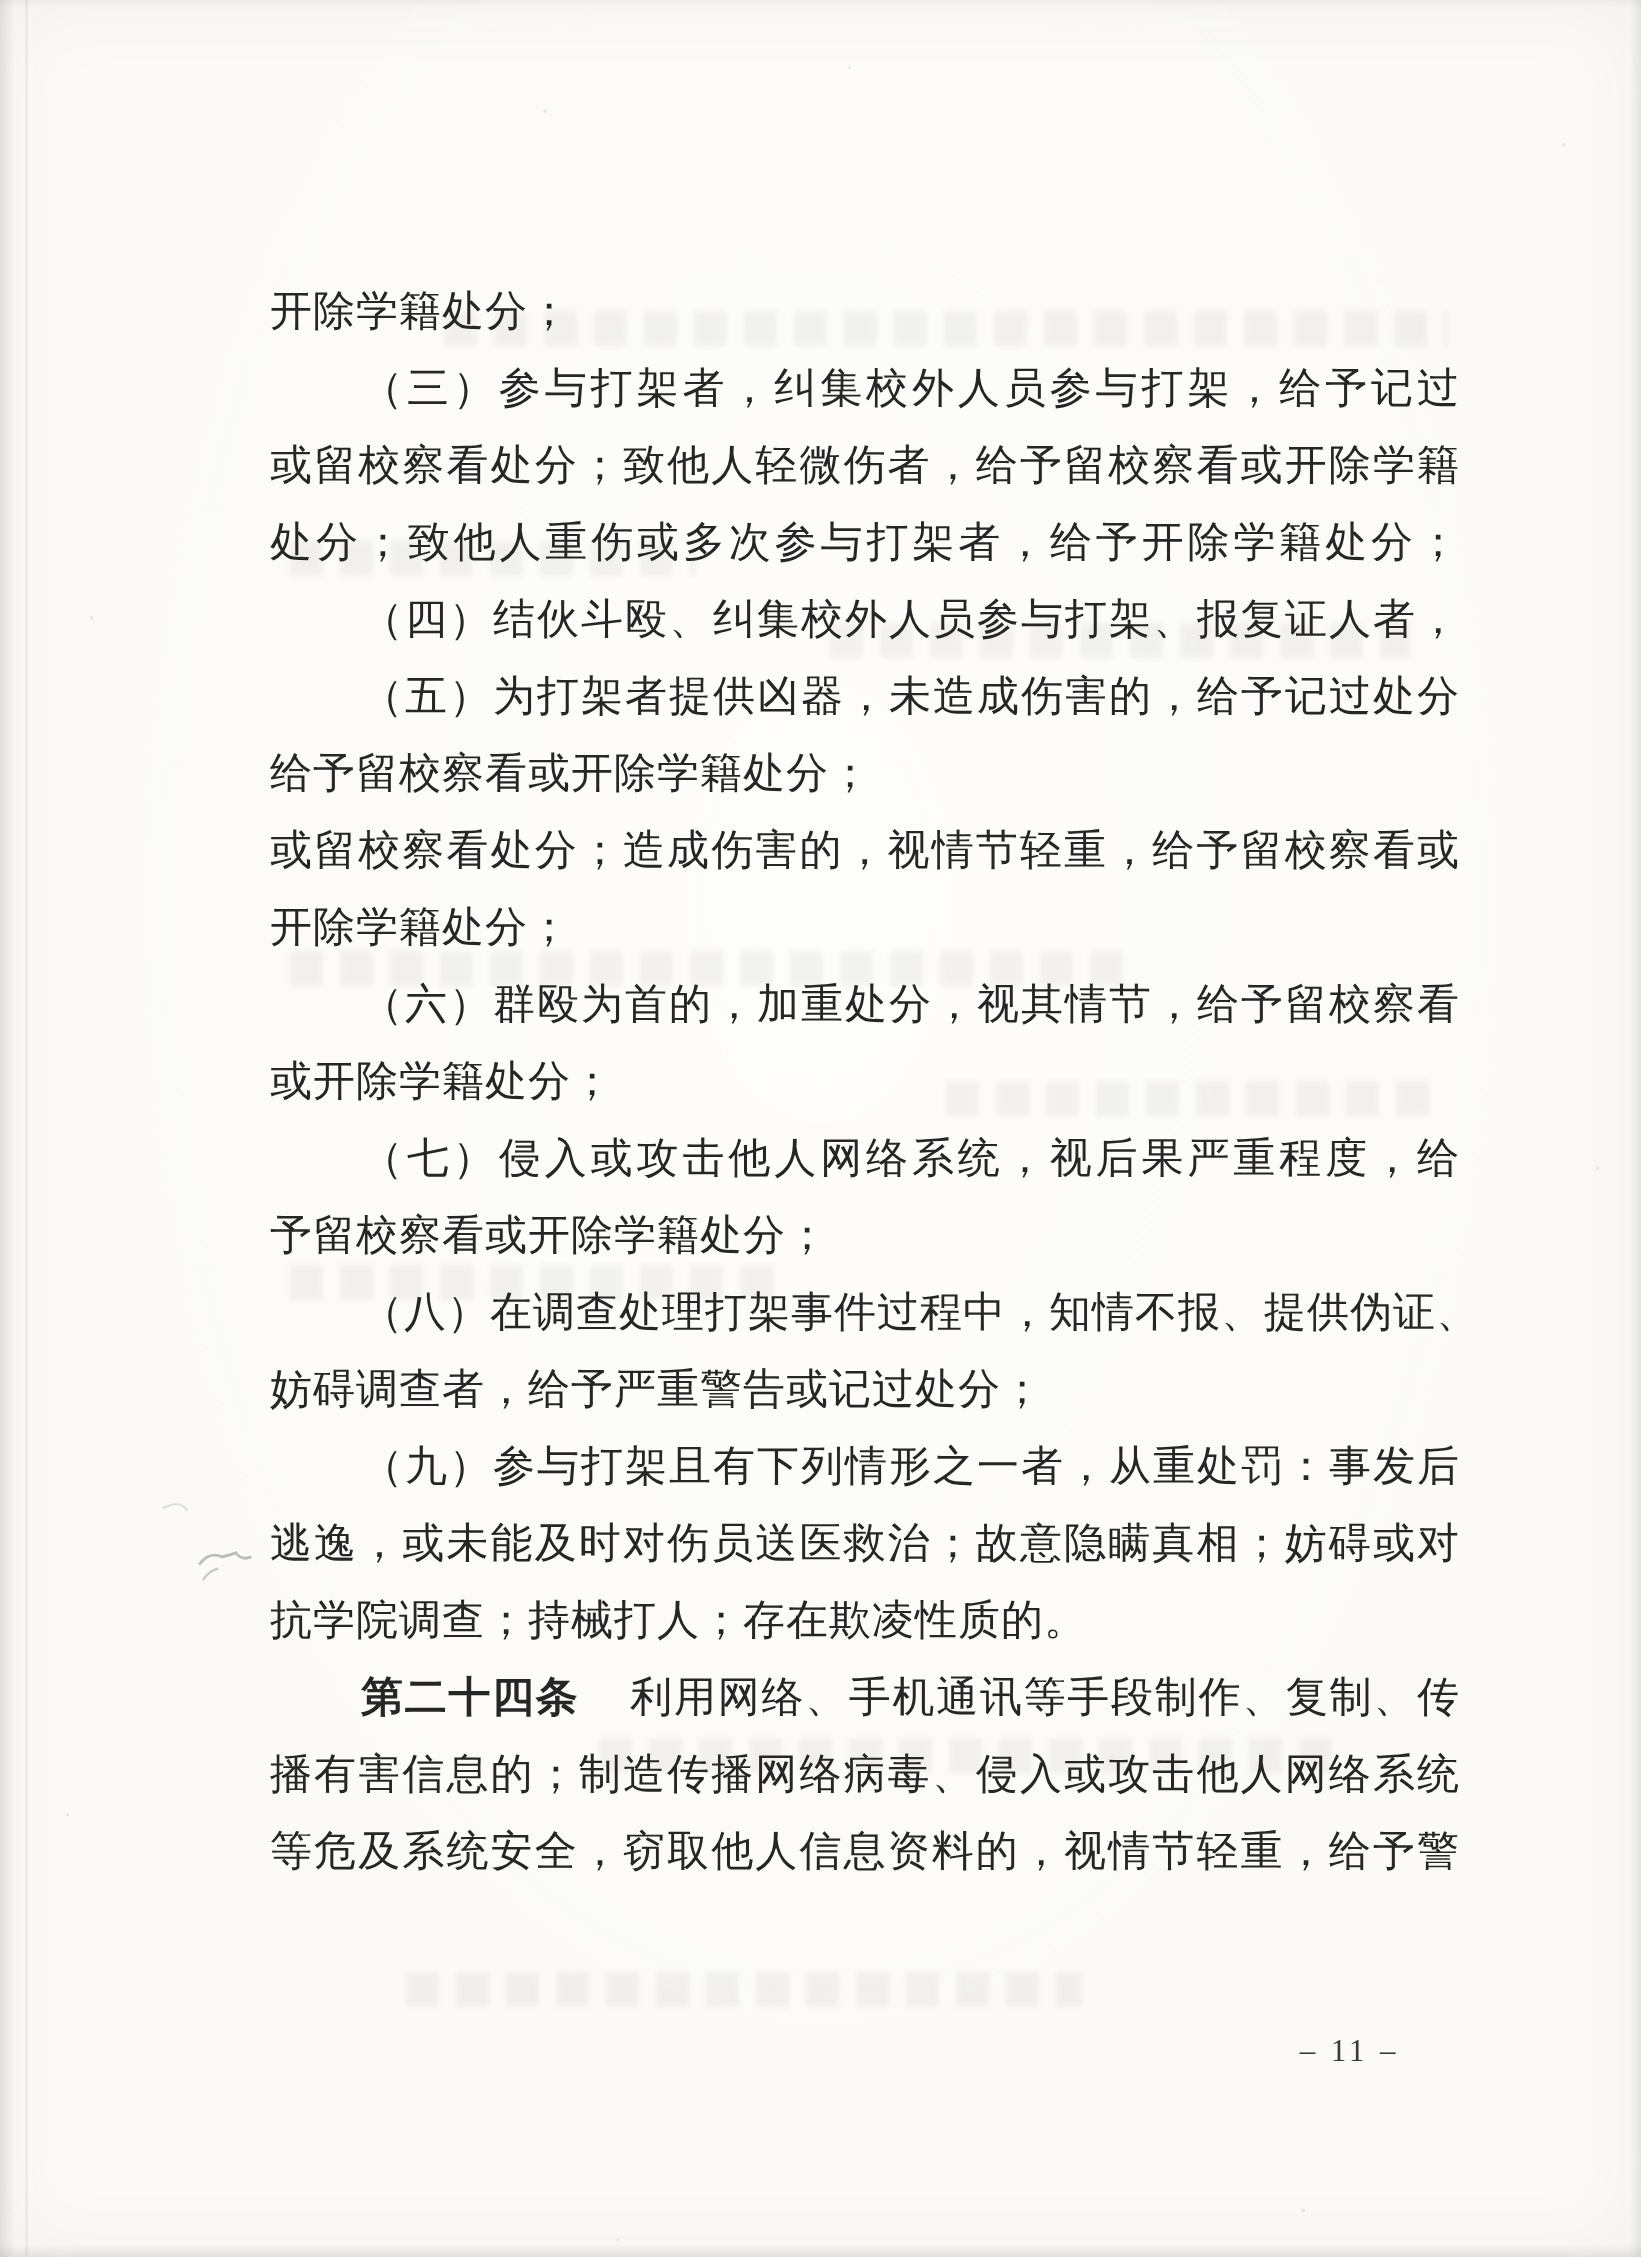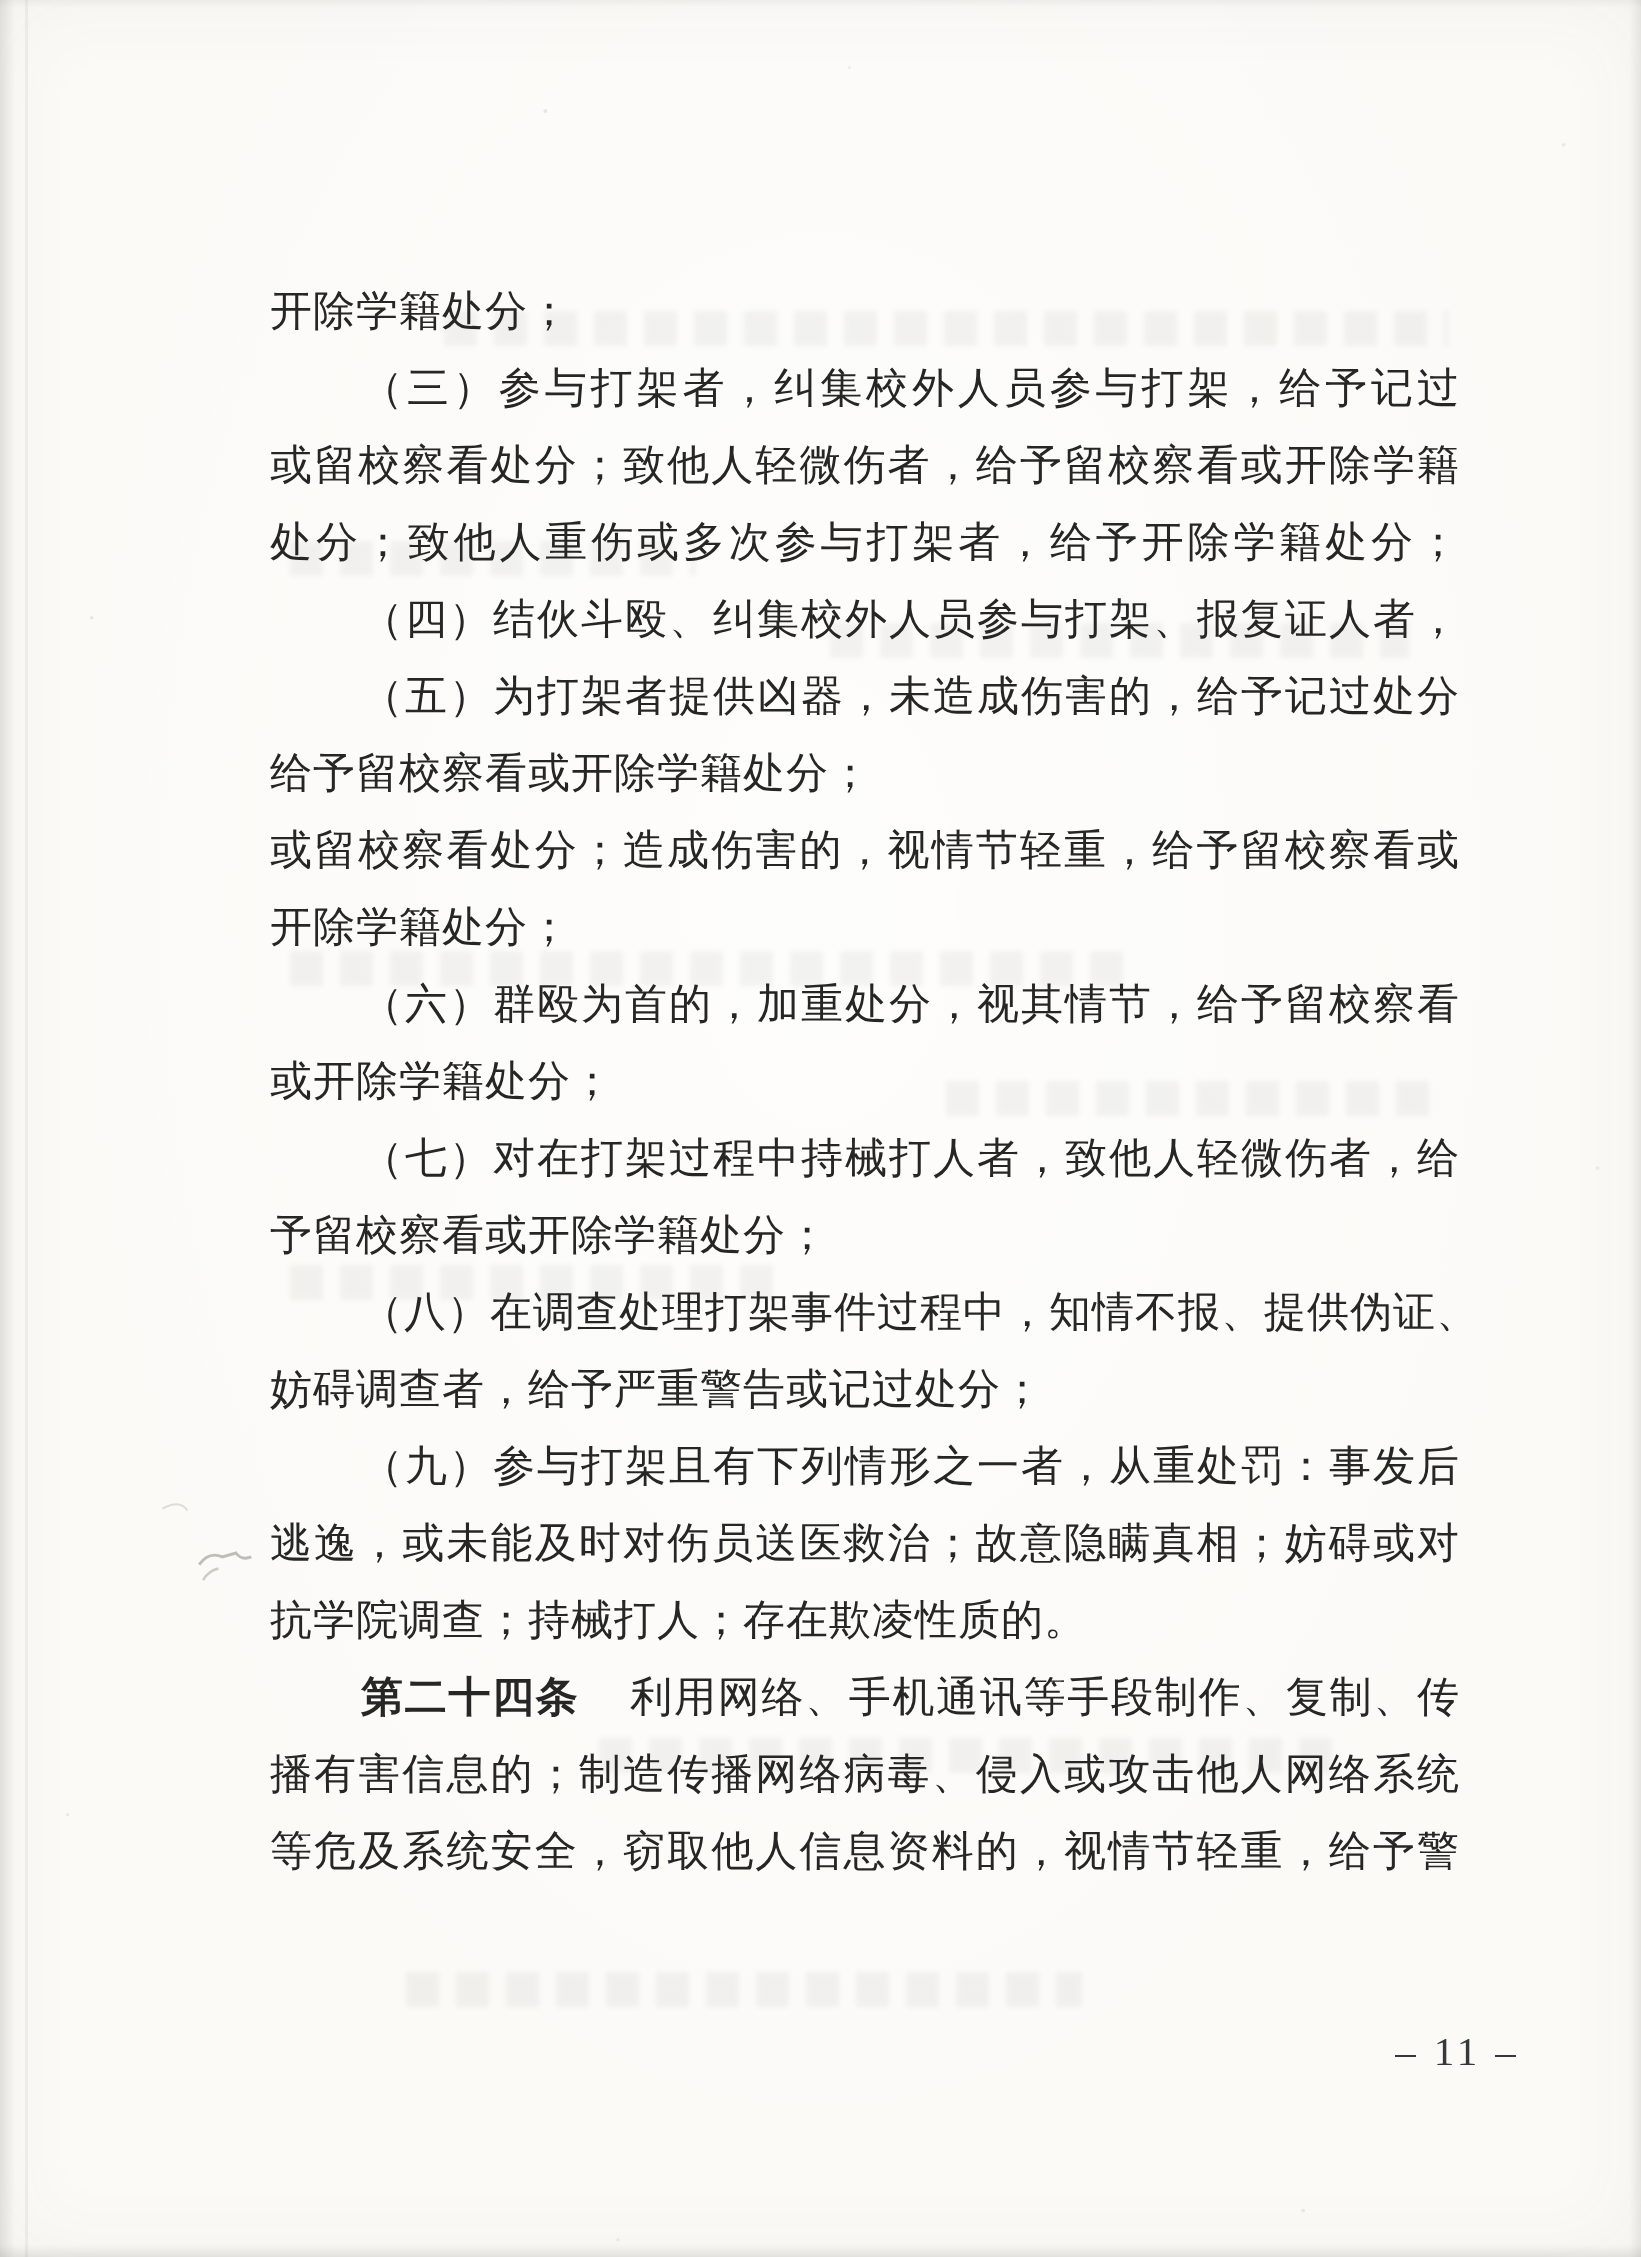--- a/index.html
+++ b/index.html
@@ -45,24 +45,24 @@
     text-justify: inter-character;
     letter-spacing: 1px;
   }
   .line.short { text-align: left; text-align-last: left; }
   .line.indent { padding-left: 91px; }
   .term { font-weight: 700; }
   .term-gap { display: inline-block; width: 50px; }
 
   .page-number {
     position: absolute;
-    left: 1361px; top: 2026px; width: 193px; height: 50px;
+    left: 1253px; top: 2026px; width: 193px; height: 50px;
     line-height: 50px;
     text-align: center;
-    font-size: 41px;
+    font-size: 31px;
     color: #37383b;
     letter-spacing: 3.9px;
   }
 
   
   .ghost {
     position: absolute; height: 35px;
     background: repeating-linear-gradient(90deg, #55534e 0 33px, rgba(0,0,0,0) 33px 50px);
     opacity: 0.06;
     filter: blur(2.4px);
@@ -113,21 +113,21 @@
     <div class="line indent">（三）参与打架者，纠集校外人员参与打架，给予记过</div>
     <div class="line">或留校察看处分；致他人轻微伤者，给予留校察看或开除学籍</div>
     <div class="line">处分；致他人重伤或多次参与打架者，给予开除学籍处分；</div>
     <div class="line indent">（四）结伙斗殴、纠集校外人员参与打架、报复证人者，</div>
     <div class="line indent">（五）为打架者提供凶器，未造成伤害的，给予记过处分</div>
     <div class="line short">给予留校察看或开除学籍处分；</div>
     <div class="line">或留校察看处分；造成伤害的，视情节轻重，给予留校察看或</div>
     <div class="line short">开除学籍处分；</div>
     <div class="line indent">（六）群殴为首的，加重处分，视其情节，给予留校察看</div>
     <div class="line short">或开除学籍处分；</div>
-    <div class="line indent">（七）对在打架过程中持械打人者，致他人轻微伤者，给</div>
+    <div class="line indent">（七）侵入或攻击他人网络系统，视后果严重程度，给</div>
     <div class="line short">予留校察看或开除学籍处分；</div>
     <div class="line indent">（八）在调查处理打架事件过程中，知情不报、提供伪证、</div>
     <div class="line short">妨碍调查者，给予严重警告或记过处分；</div>
     <div class="line indent">（九）参与打架且有下列情形之一者，从重处罚：事发后</div>
     <div class="line">逃逸，或未能及时对伤员送医救治；故意隐瞒真相；妨碍或对</div>
     <div class="line short">抗学院调查；持械打人；存在欺凌性质的。</div>
     <div class="line indent">
       <span class="term">第二十四条</span><span class="term-gap"></span><span>利用网络、手机通讯等手段制作、复制、传</span>
     </div>
     <div class="line">播有害信息的；制造传播网络病毒、侵入或攻击他人网络系统</div>

